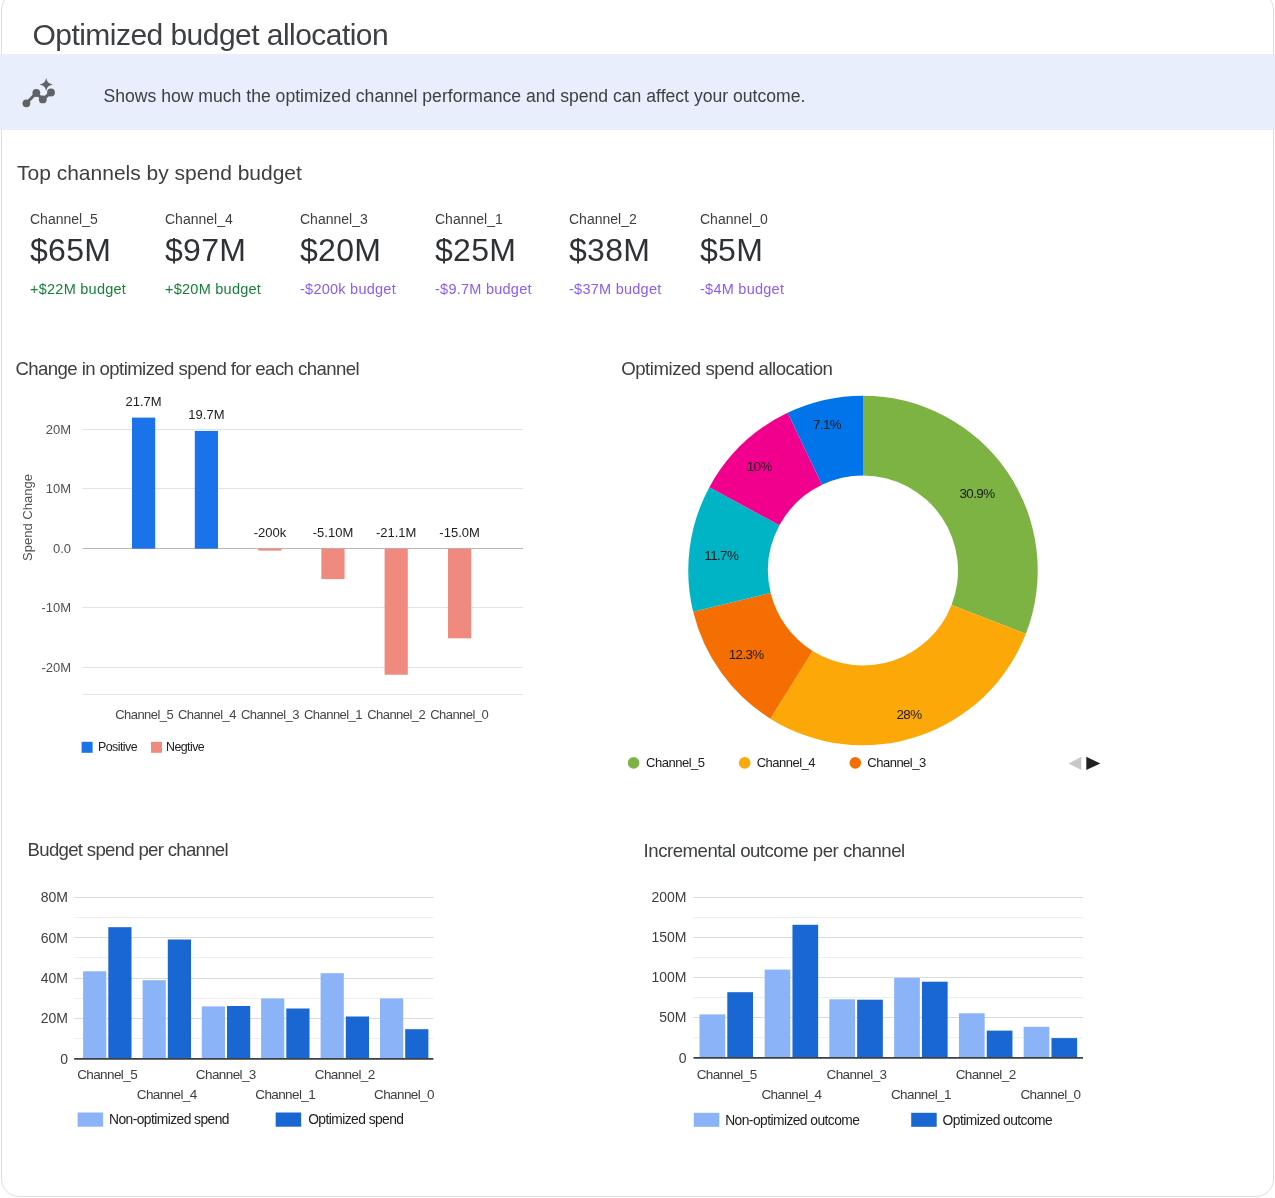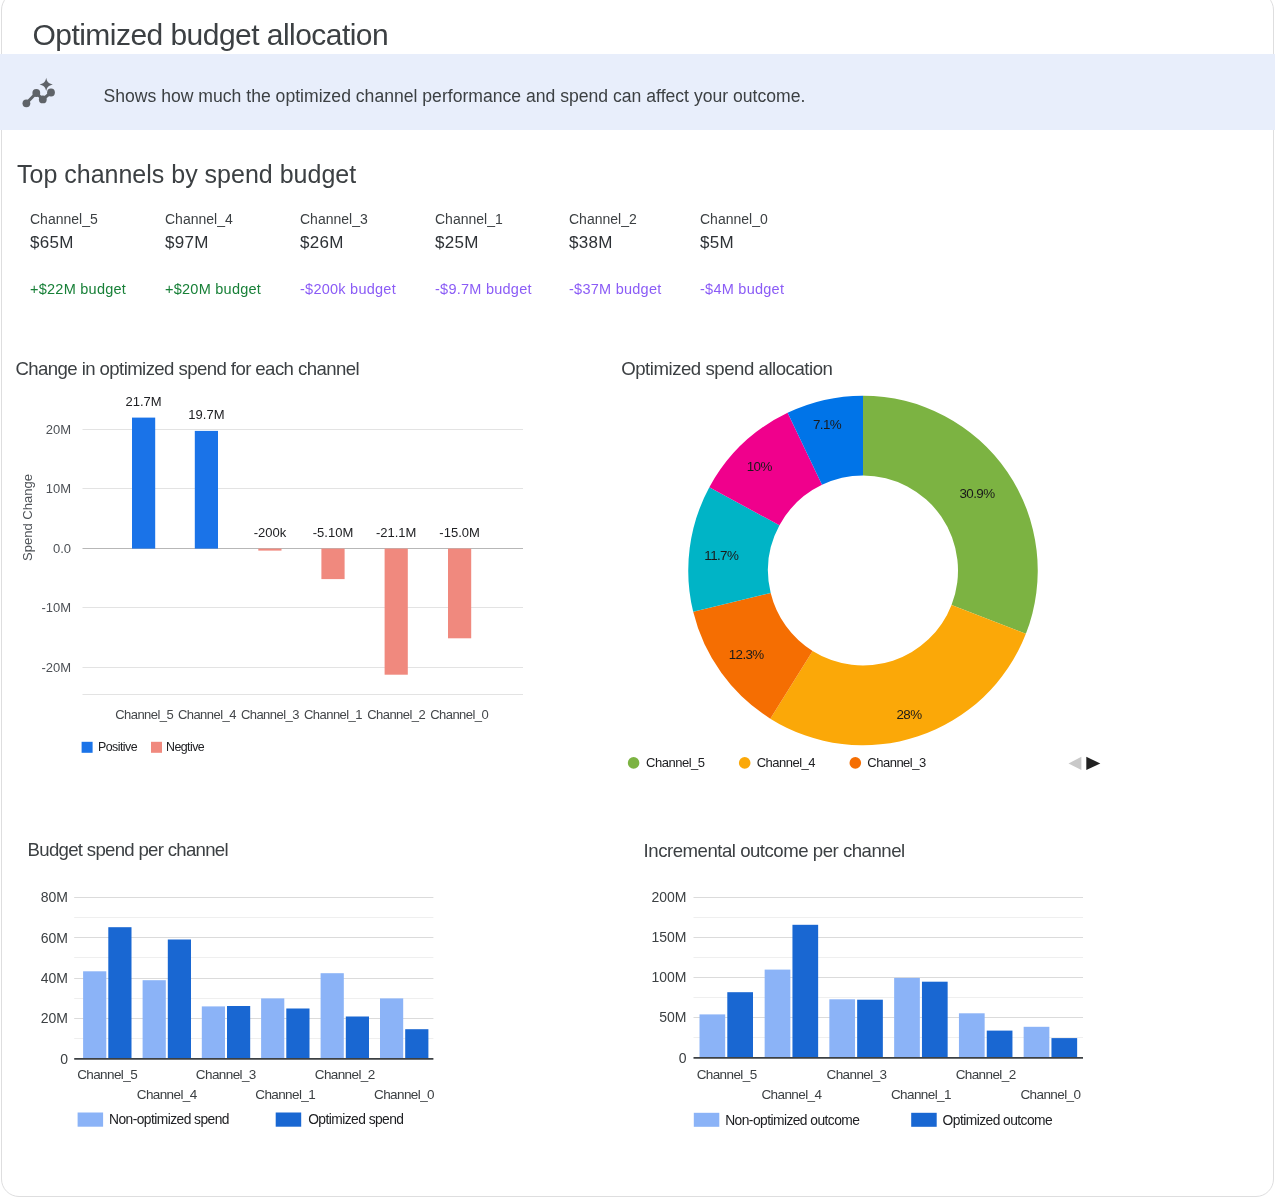--- a/index.html
+++ b/index.html
@@ -3,24 +3,24 @@
 <meta charset="utf-8">
 <style>
 html,body{margin:0;padding:0;background:#fff;}
 body{width:1275px;height:1198px;position:relative;font-family:"Liberation Sans",sans-serif;overflow:hidden;-webkit-font-smoothing:antialiased;}
 .card{position:absolute;left:1px;top:-8px;width:1271px;height:1203px;border:1.5px solid #DEDEDF;border-radius:18px;background:#fff;}
 .abs{position:absolute;}
 div{line-height:1;}
 .title{left:32.5px;top:20.2px;font-size:30px;color:#3C4043;letter-spacing:-0.54px;}
 .banner{left:0;top:53.5px;width:1275px;height:76.5px;background:#E8EEFB;}
 .bannertext{left:75.5px;top:88.3px;font-size:17.6px;color:#3C4043;margin-left:28px;}
-.sechead{left:17px;top:162.3px;font-size:25px;color:#3C4043;}
+.sechead{left:17px;top:162.3px;font-size:21px;color:#3C4043;}
 .stat div{white-space:nowrap;}
 .stat .lb{position:absolute;left:0;top:211.95px;font-size:14px;color:#3C4043;}
-.stat .val{position:absolute;left:0;top:233.5px;font-size:17px;color:#2E3236;letter-spacing:0.3px;}
+.stat .val{position:absolute;left:0;top:233.5px;font-size:32px;color:#2E3236;letter-spacing:0.3px;}
 .stat .d{position:absolute;left:0;top:282px;font-size:14.5px;letter-spacing:0.25px;}
 .g{color:#188038;}
 .r{color:#8b5cf6;}
 svg{position:absolute;overflow:visible;}
 svg text{font-family:"Liberation Sans",sans-serif;}
 </style>
 </head>
 <body>
 <div class="card"></div>
 <div class="abs title">Optimized budget allocation</div>
@@ -41,21 +41,21 @@
     <div class="val">$65M</div>
     <div class="d g">+$22M budget</div>
 </div>
 <div class="abs stat" style="left:165px;top:0">
   <div class="lb">Channel_4</div>
     <div class="val">$97M</div>
     <div class="d g">+$20M budget</div>
 </div>
 <div class="abs stat" style="left:300px;top:0">
   <div class="lb">Channel_3</div>
-    <div class="val">$26M</div>
+    <div class="val">$20M</div>
     <div class="d r">-$200k budget</div>
 </div>
 <div class="abs stat" style="left:435px;top:0">
   <div class="lb">Channel_1</div>
     <div class="val">$25M</div>
     <div class="d r">-$9.7M budget</div>
 </div>
 <div class="abs stat" style="left:569px;top:0">
   <div class="lb">Channel_2</div>
     <div class="val">$38M</div>

